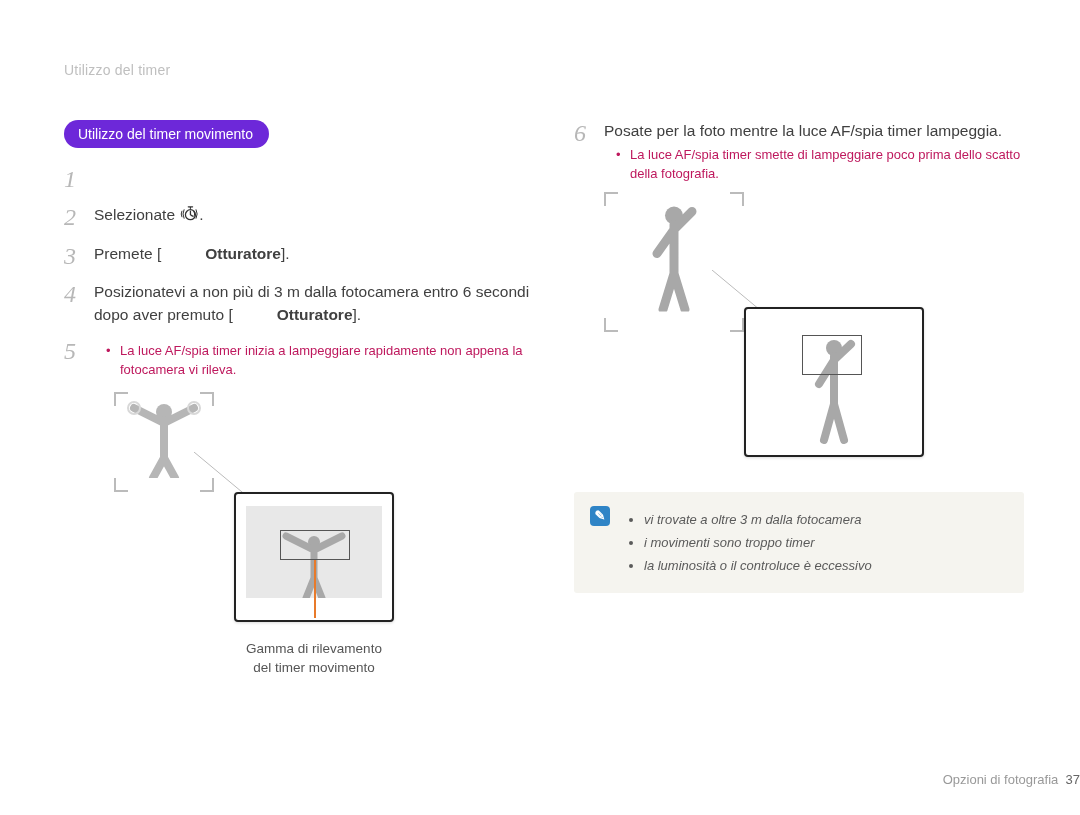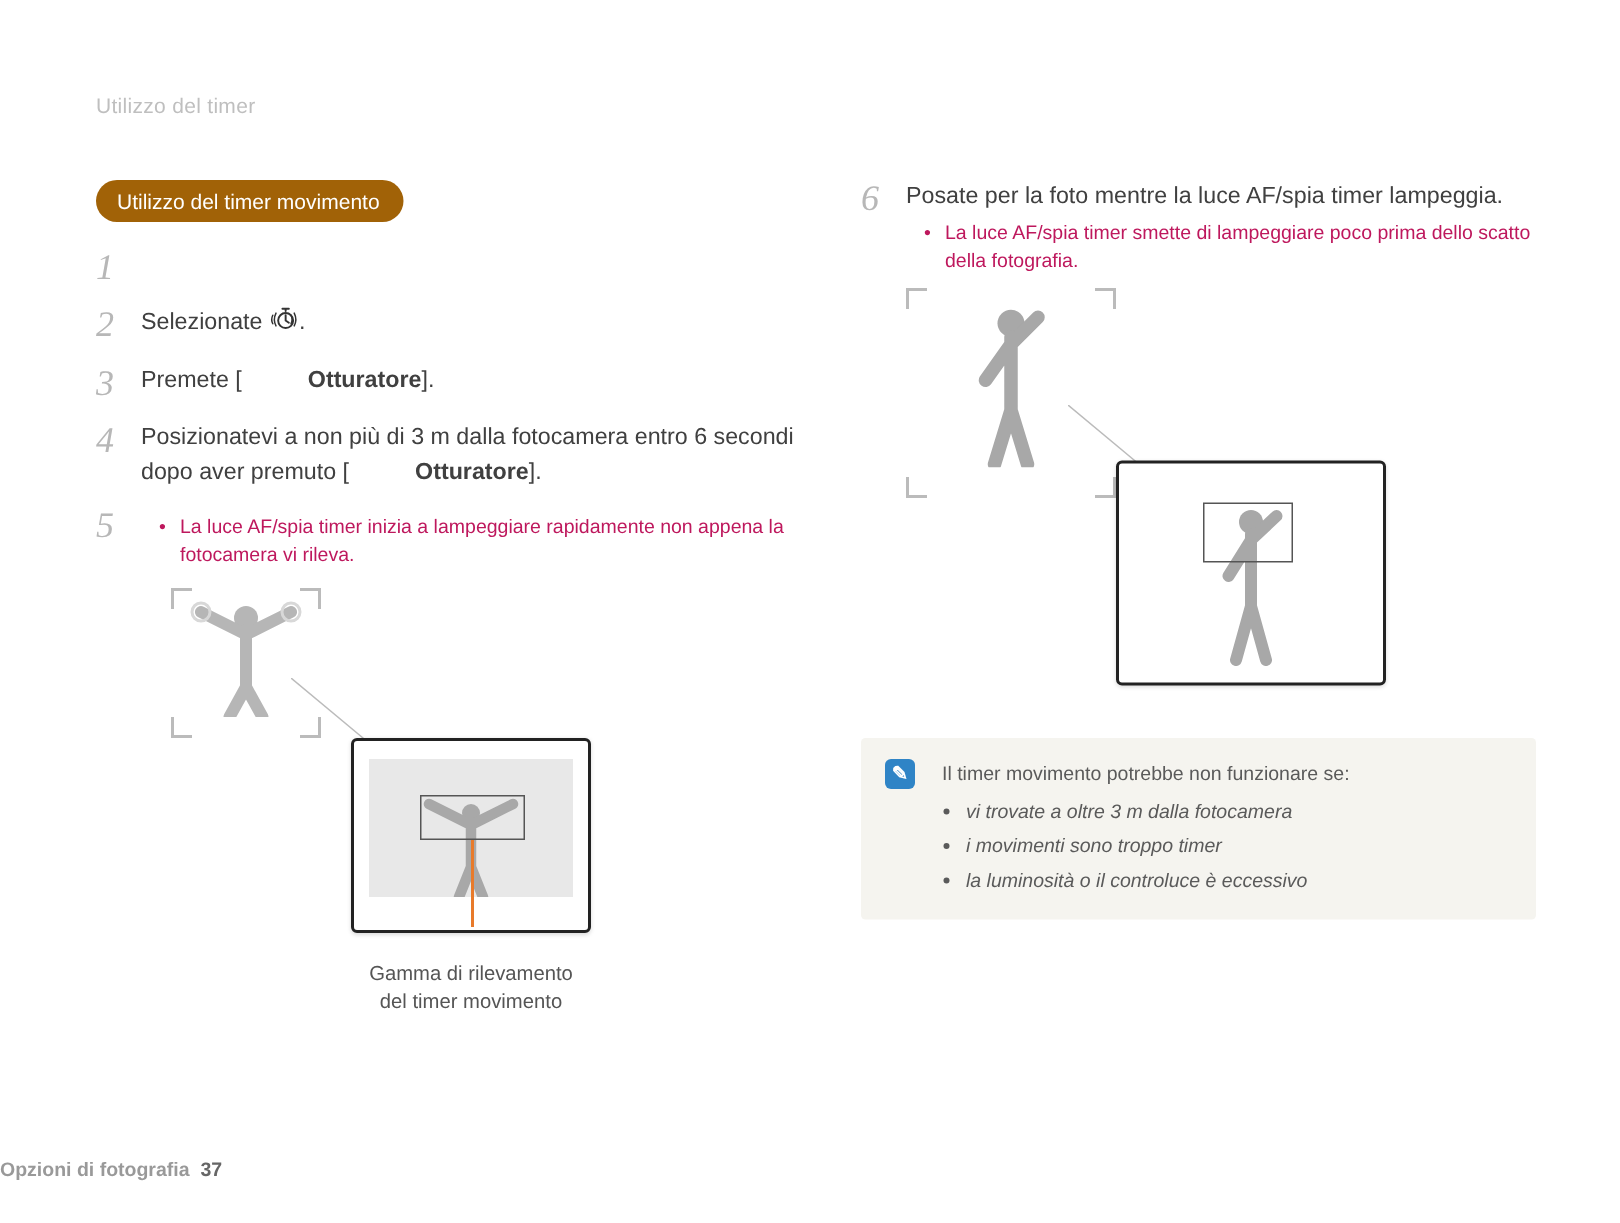--- a/index.html
+++ b/index.html
@@ -28,21 +28,21 @@
     width: 470px;
   }
   .col-right {
     position: absolute;
     left: 574px;
     top: 120px;
     width: 450px;
   }
   .section-pill {
     display: inline-block;
-    background: #a16207;
+    background: #6d28d9;
     color: #fff;
     padding: 6px 16px 6px 14px;
     border-radius: 14px;
     font-size: 14px;
     margin-bottom: 18px;
   }
   .step {
     display: flex;
     align-items: flex-start;
     margin-bottom: 12px;
@@ -152,24 +152,23 @@
     text-align:center;
     font-weight:bold;
     line-height:20px;
   }
   .note-box ul { margin:4px 0 0 0; padding-left:16px; }
   .note-box li { margin:2px 0;font-style:italic; }
   .footer {
     position:absolute;
     left:0; right:0;
     bottom:28px;
-    text-align:left;
+    text-align:right;
     font-size:13px;
     color:#999;
-    font-weight:bold;
   }
   .footer .pg { color:#666; }
 </style>
 </head>
 <body>
 
 <div class="page-title">Utilizzo del timer</div>
 
 <div class="col-left">
 
@@ -279,21 +278,20 @@
           <circle cx="45" cy="14" r="8" fill="#a8a8a8"></circle>
           <path d="M45 22 L45 70 M45 70 L35 106 M45 70 L55 106 M45 26 L30 50 M45 26 L62 10" stroke="#a8a8a8" stroke-width="8" stroke-linecap="round" fill="none"></path>
         </svg>
         <div style="position:absolute; left:56px; top:26px; width:60px; height:40px; border:1px solid #555;"></div>
       </div>
     </div>
   </div>
 
   <div class="note-box" style="margin-top:10px;">
     <div class="note-icon">✎</div>
-    <div>Il timer movimento potrebbe non funzionare se:</div>
     <ul>
       <li>vi trovate a oltre 3 m dalla fotocamera</li>
       <li>i movimenti sono troppo timer</li>
       <li>la luminosità o il controluce è eccessivo</li>
     </ul>
   </div>
 
 </div>
 
 <div class="footer">

